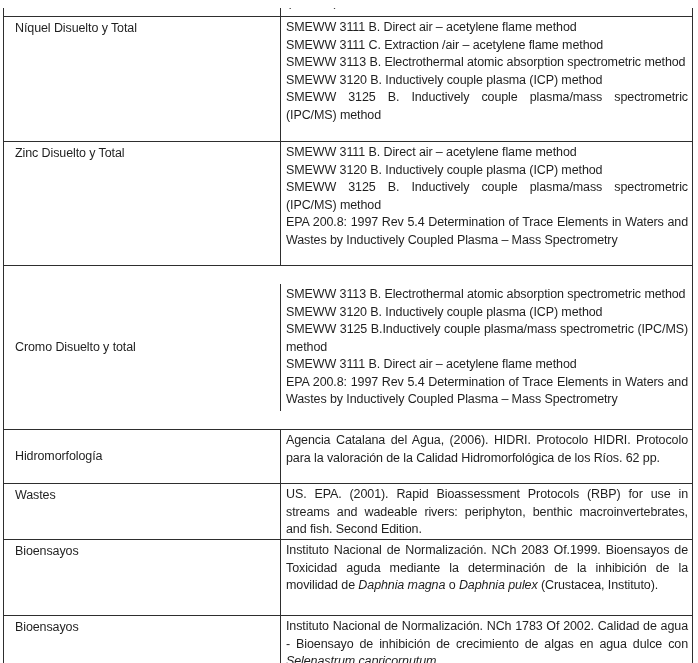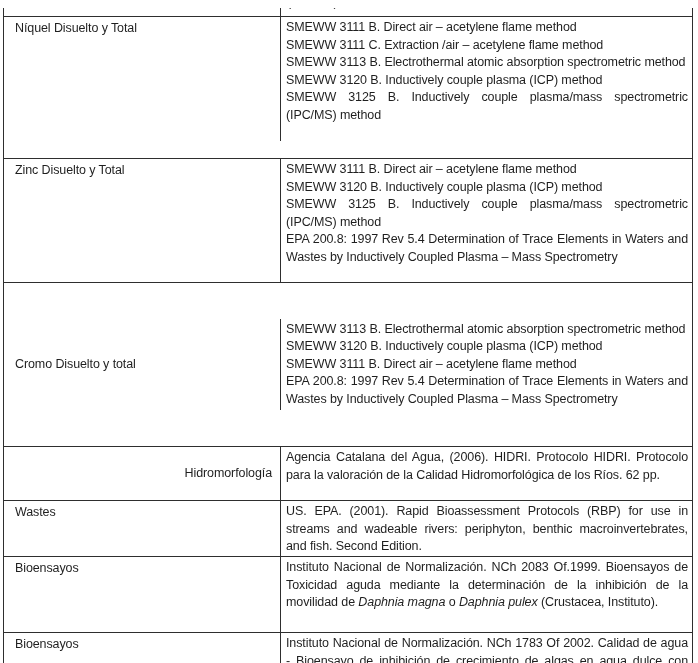--- a/index.html
+++ b/index.html
@@ -35,34 +35,34 @@
   }
   .row + .row { border-top: 1px solid #2e2e2e; }
   .cell { box-sizing: border-box; overflow: hidden; }
   .cell.left {
     width: 276px;
     flex: 0 0 276px;
     padding: 3px 8px 2px 11px;
     display: flex;
     align-items: flex-start;
   }
-  .cell.left.vcenter { align-items: center; justify-content: flex-end; }
+  .cell.left.vcenter { align-items: center; }
   .cell.right {
     flex: 1 1 auto;
     border-left: 1px solid #2e2e2e;
     padding: 2px 4px 2px 5px;
   }
   .cell.right p {
     margin: 0;
     text-align: justify;
   }
   
   .row.partial   { height: 8px; }
   .row.r-niquel  { height: 125px; }
-  .row.r-zinc    { height: 124px; margin-top: 17px; }
+  .row.r-zinc    { height: 124px; }
   .row.r-cromo   { height: 164px; align-items: center; }
   .row.r-hidro   { height: 54px; }
   .row.r-biota   { height: 56px; }
   .row.r-bio1    { height: 76px; }
   .row.r-bio2    { height: 48px; }
   .row.partial .cell.right { position: relative; padding: 0 4px 0 6px; }
   .row.partial p.clipped { margin-top: -14px; text-align: left; }
   i { font-style: italic; }
 </style>
 </head>
@@ -103,20 +103,21 @@
       </div>
     </div>
 
     <div class="row r-cromo">
       <div class="cell left">
         <span>Cromo Disuelto y total</span>
       </div>
       <div class="cell right">
         <p>SMEWW 3113 B. Electrothermal atomic absorption spectrometric method</p>
         <p>SMEWW 3120 B. Inductively couple plasma (ICP) method</p>
+        <p>SMEWW 3125 B.Inductively couple plasma/mass spectrometric (IPC/MS) method</p>
         <p>SMEWW 3111 B. Direct air – acetylene flame method</p>
         <p>EPA 200.8: 1997 Rev 5.4 Determination of Trace Elements in Waters and Wastes by Inductively Coupled Plasma – Mass Spectrometry</p>
       </div>
     </div>
 
     <div class="row r-hidro">
       <div class="cell left vcenter">
         <span>Hidromorfología</span>
       </div>
       <div class="cell right">

